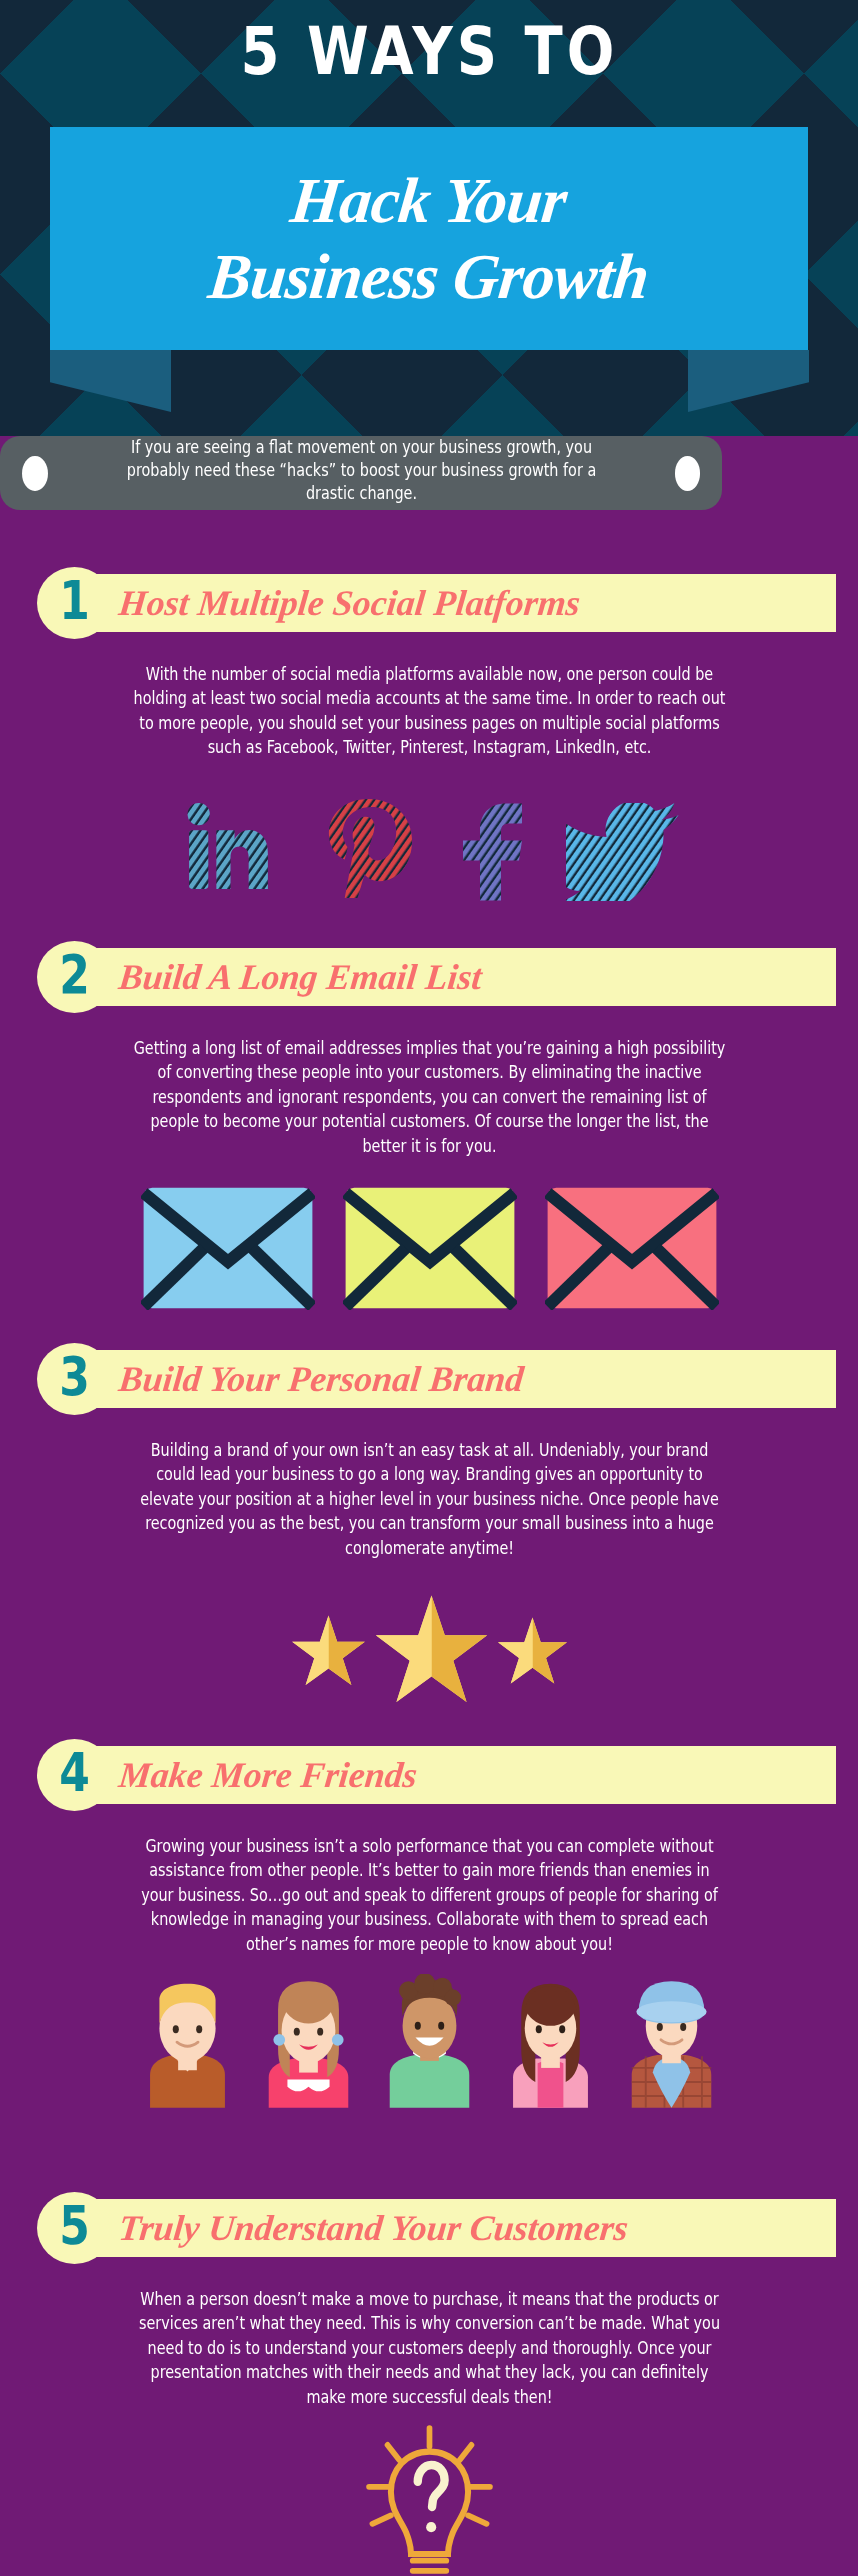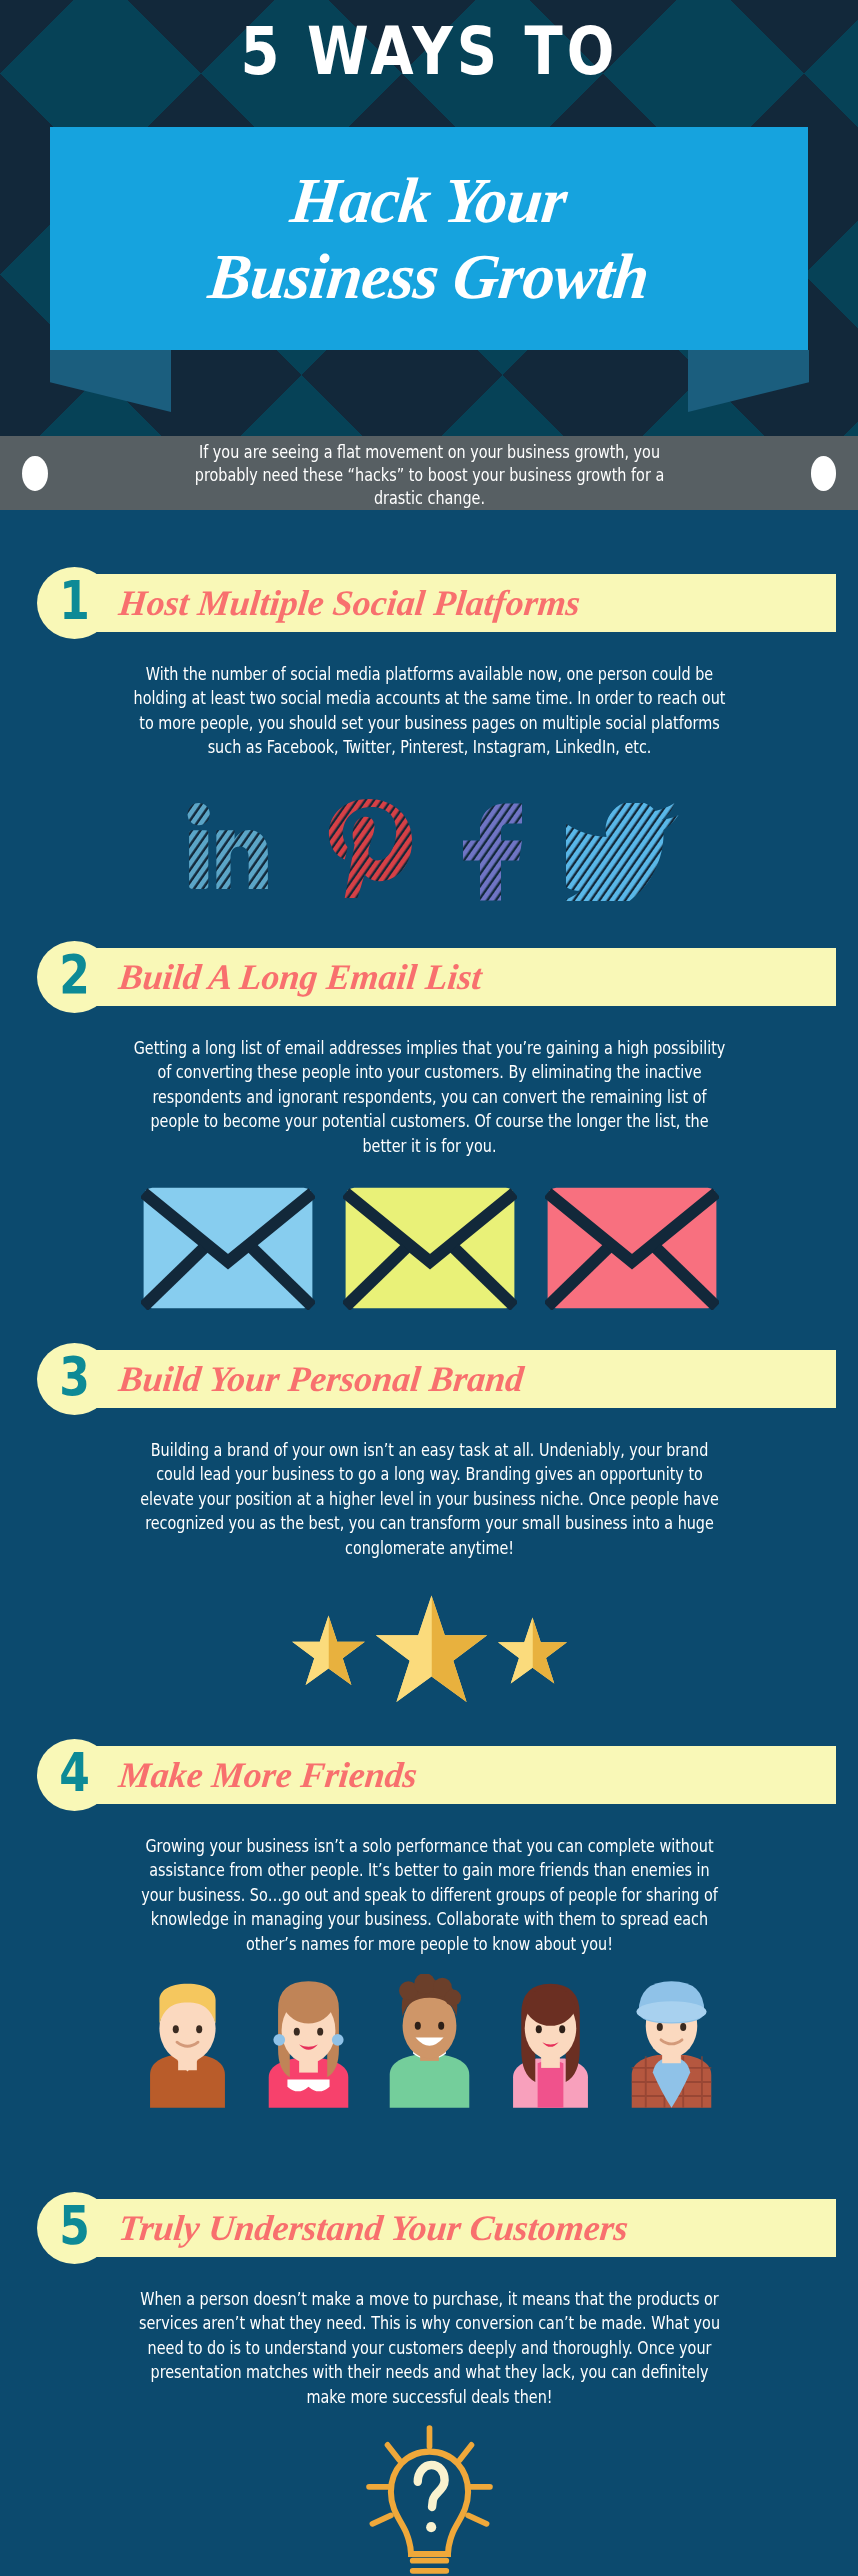--- a/index.html
+++ b/index.html
@@ -5,21 +5,21 @@
   * { box-sizing: border-box; margin: 0; padding: 0; }
   html, body {
     width: 859px;
     background: #12283a;
     font-family: "Liberation Sans", sans-serif;
   }
   #page {
     position: relative;
     width: 859px;
     height: 2576px;
-    background: #0c4a6e;
+    background: #701a75;
     overflow: hidden;
   }
 
   
   .hero {
     position: absolute;
     left: 0; top: 0;
     width: 859px; height: 436px;
     background-color: #064257;
     background-image:
@@ -73,25 +73,26 @@
     background: #1b5e7e;
     z-index: 2;
   }
   .tail-left  { left: 50px;  clip-path: polygon(0 0, 100% 0, 100% 100%, 0 52%); }
   .tail-right { left: 688px; clip-path: polygon(0 0, 100% 0, 100% 52%, 0 100%); }
 
   
   .intro {
     position: absolute;
     left: 0; top: 436px;
-    width: 858px; height: 74px;
+    width: 722px; height: 74px;
     background: #575f63;
     display: flex;
-    align-items: flex-end;
-    justify-content: center;
+    align-items: flex-start;
+    justify-content: center;
+    border-radius: 20px;
   }
   .intro-dot {
     position: absolute;
     width: 25.5px; height: 35px;
     border-radius: 50%;
     background: #ffffff;
     top: 19.5px;
   }
   .intro-dot.left  { left: 22px; }
   .intro-dot.right { right: 22px; }

